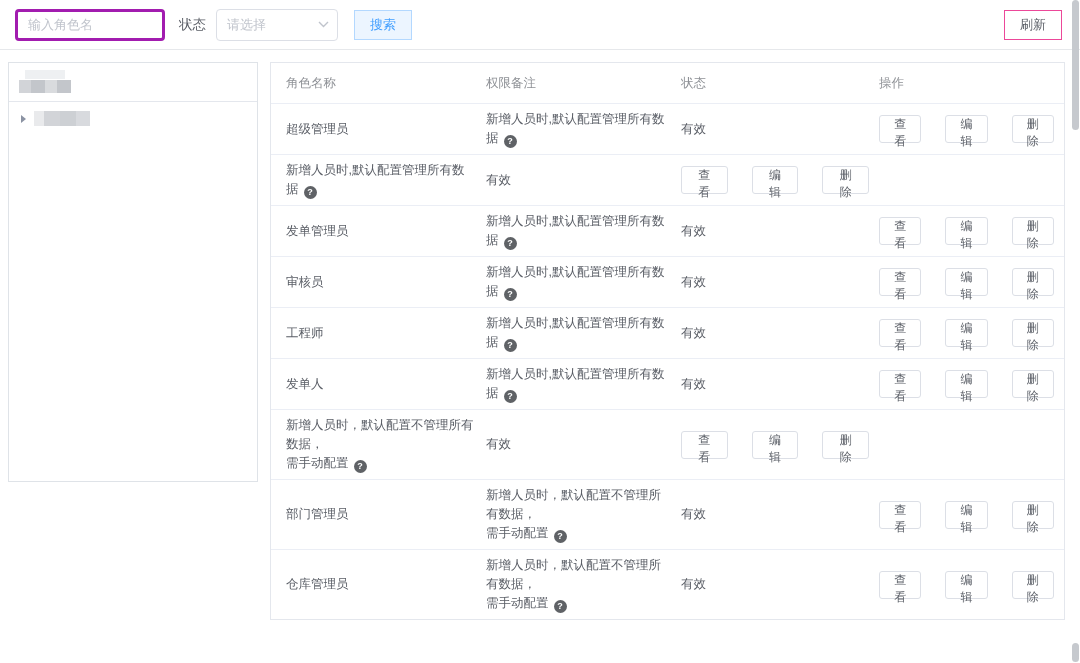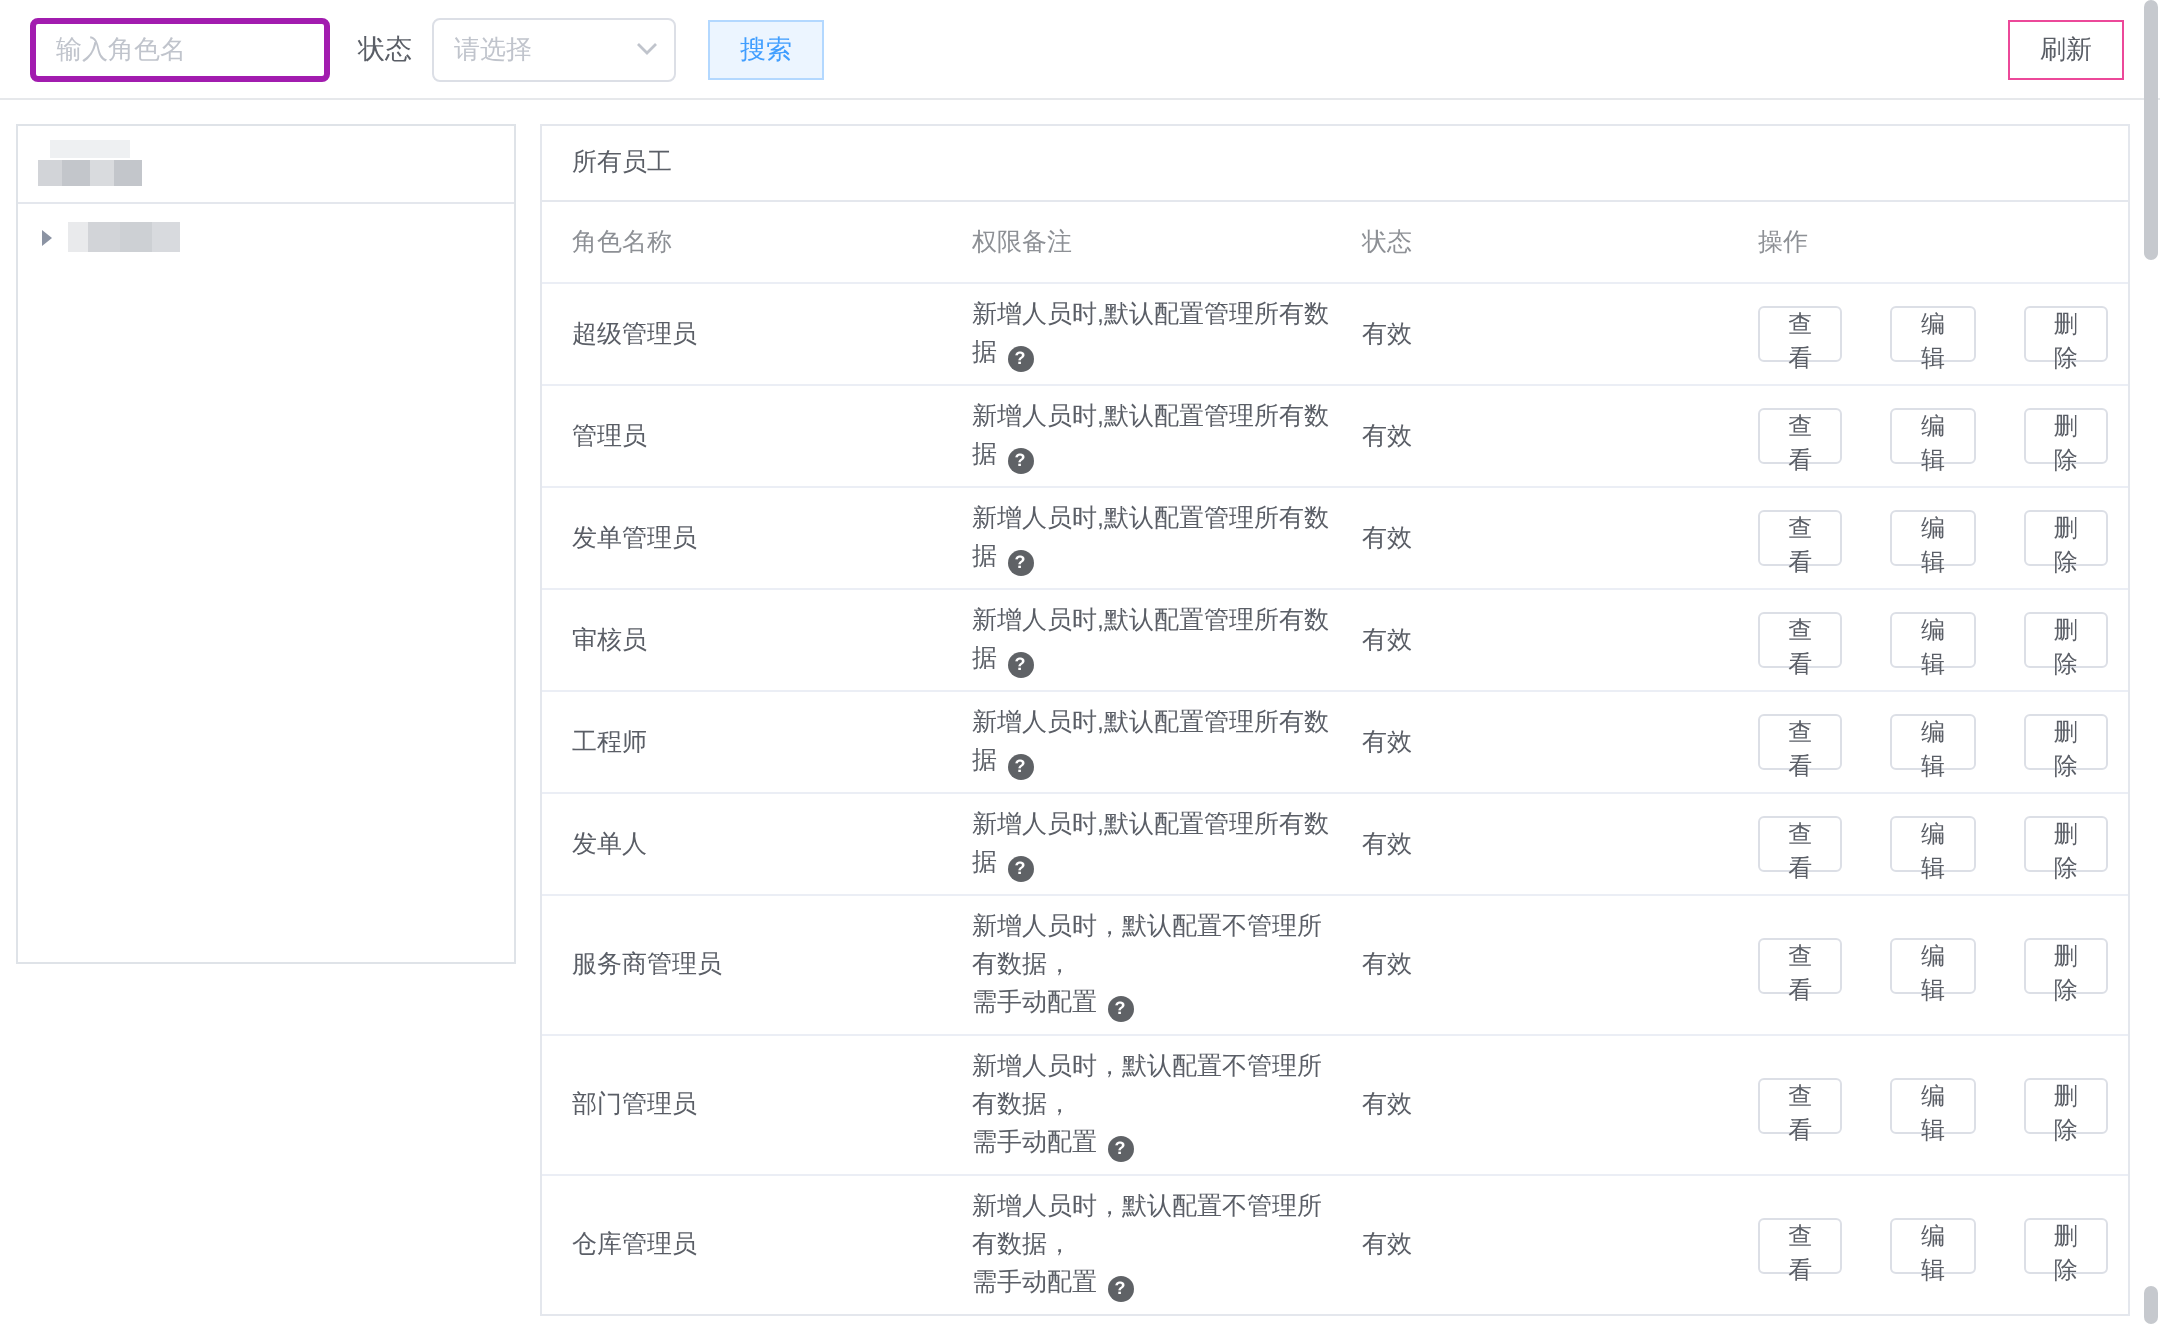--- a/index.html
+++ b/index.html
@@ -99,21 +99,20 @@
           <i style="width:10px;background:#e9eaec"></i>
             <i style="width:16px;background:#d2d4d8"></i>
             <i style="width:16px;background:#cdd0d4"></i>
             <i style="width:14px;background:#d8dade"></i>
         </span>
       </div>
     </div>
 
     <div class="main-panel">
       <div class="table-box">
-        <div class="panel-title">所有员工</div>
 
         <div class="t-head">
           <div class="cell">角色名称</div>
           <div class="cell">权限备注</div>
           <div class="cell">状态</div>
           <div class="cell">操作</div>
         </div>
 
         <div>
   <div class="t-row">
@@ -123,21 +122,20 @@
     </div>
     <div class="cell">有效</div>
     <div class="cell ops">
       <button class="op-btn">查看</button>
       <button class="op-btn">编辑</button>
       <button class="op-btn">删除</button>
     </div>
   </div>
 
   <div class="t-row">
-    <div class="cell">管理员</div>
     <div class="cell note">
       <span class="note-text">新增人员时,默认配置管理所有数据</span><span class="q-icon">?</span>
     </div>
     <div class="cell">有效</div>
     <div class="cell ops">
       <button class="op-btn">查看</button>
       <button class="op-btn">编辑</button>
       <button class="op-btn">删除</button>
     </div>
   </div>
@@ -188,21 +186,20 @@
     </div>
     <div class="cell">有效</div>
     <div class="cell ops">
       <button class="op-btn">查看</button>
       <button class="op-btn">编辑</button>
       <button class="op-btn">删除</button>
     </div>
   </div>
 
   <div class="t-row">
-    <div class="cell">服务商管理员</div>
     <div class="cell note">
       <span class="note-text">新增人员时，默认配置不管理所有数据，
 需手动配置</span><span class="q-icon">?</span>
     </div>
     <div class="cell">有效</div>
     <div class="cell ops">
       <button class="op-btn">查看</button>
       <button class="op-btn">编辑</button>
       <button class="op-btn">删除</button>
     </div>

